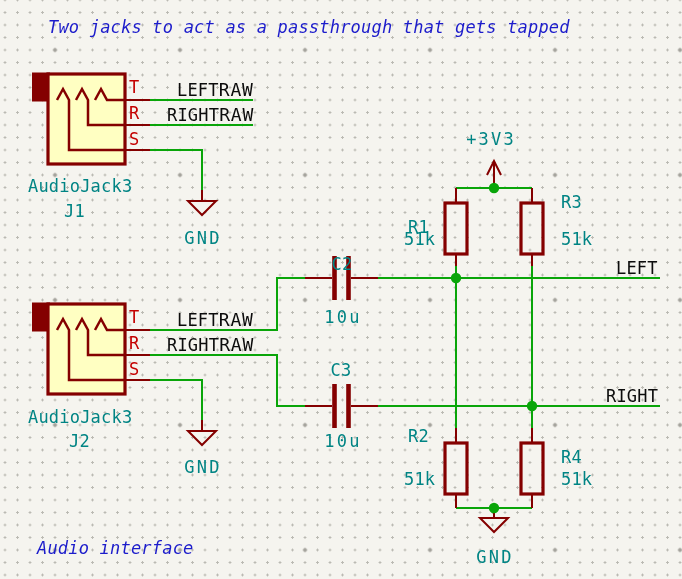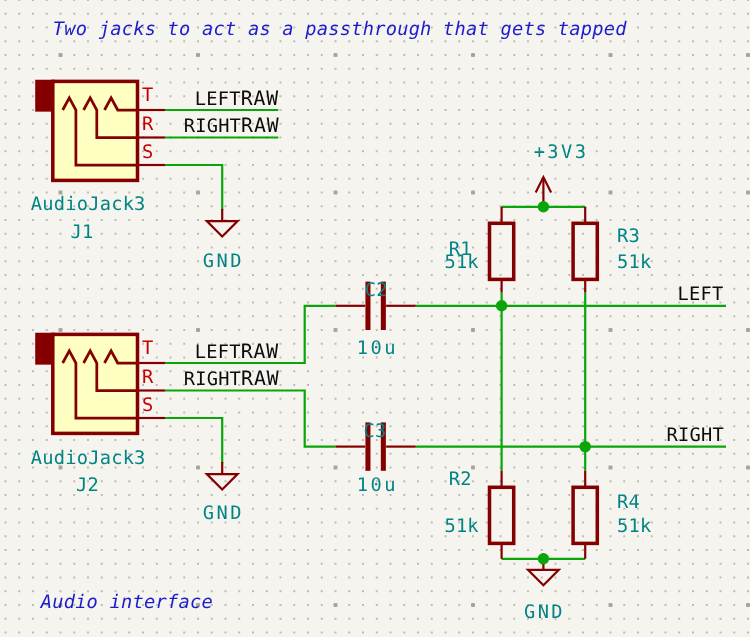--- a/index.html
+++ b/index.html
@@ -151,31 +151,31 @@
   <div class="lbl pin-name" style="left:129px;top:361px;">S</div>
   <div class="lbl field" style="left:28px;top:409px;">AudioJack3</div>
   <div class="lbl field" style="left:69px;top:433px;">J2</div>
   <div class="lbl field ctr wide" style="left:203px;top:459px;">GND</div>
 
   <div class="lbl net" style="left:177px;top:311px;"><span>LEFT</span><span class="sub">RAW</span></div>
   <div class="lbl net" style="left:167px;top:336px;"><span>RIGHT</span><span class="sub">RAW</span></div>
 
   <div class="lbl field ctr" style="left:342px;top:233px;margin-top:23px;">C2</div>
   <div class="lbl field ctr wide" style="left:343px;top:309px;">10u</div>
-  <div class="lbl field ctr" style="left:341px;top:362px;margin-top:22px;">C3</div>
+  <div class="lbl field ctr" style="left:341px;top:362px;">C3</div>
   <div class="lbl field ctr wide" style="left:343px;top:433px;">10u</div>
 
   <div class="lbl field" style="left:408px;top:219px;">R1</div>
   <div class="lbl field" style="left:404px;top:231px;">51k</div>
-  <div class="lbl field" style="left:561px;top:207px;">R3</div>
+  <div class="lbl field" style="left:561px;top:194px;">R3</div>
   <div class="lbl field" style="left:561px;top:231px;">51k</div>
   <div class="lbl field" style="left:408px;top:428px;">R2</div>
   <div class="lbl field" style="left:404px;top:471px;">51k</div>
   <div class="lbl field" style="left:561px;top:449px;">R4</div>
   <div class="lbl field" style="left:561px;top:471px;">51k</div>
 
-  <div class="lbl field ctr wide" style="left:510px;top:131px;text-align:center;">+3V3</div>
+  <div class="lbl field ctr wide" style="left:491px;top:131px;text-align:center;">+3V3</div>
   <div class="lbl field ctr wide" style="left:495px;top:549px;">GND</div>
 
   <div class="lbl net" style="left:616px;top:260px;">LEFT</div>
   <div class="lbl net" style="left:606px;top:388px;">RIGHT</div>
 
 </div>
 
 </body></html>

